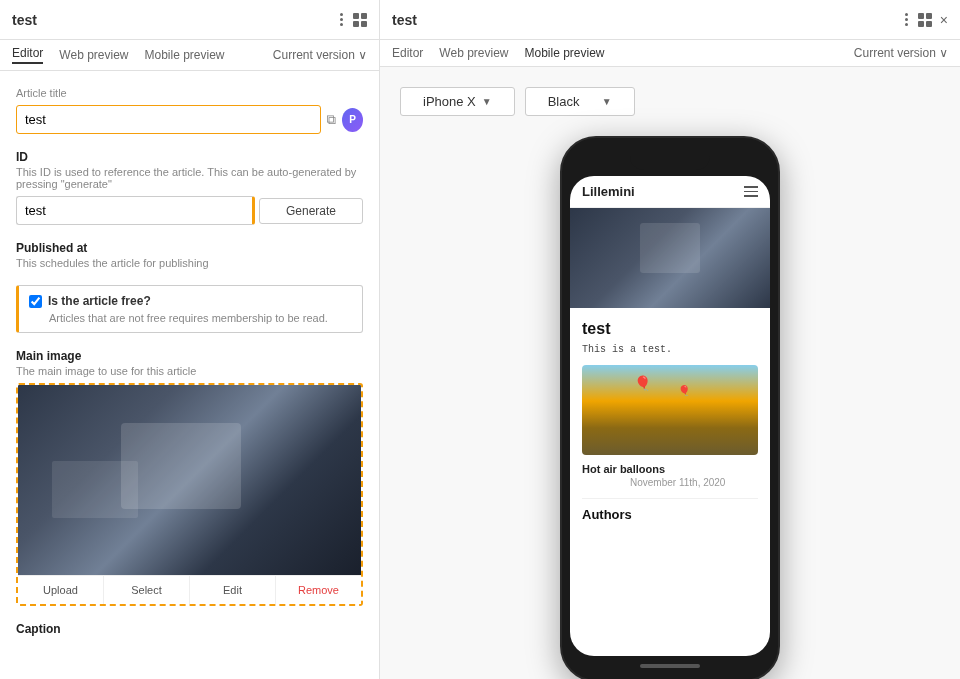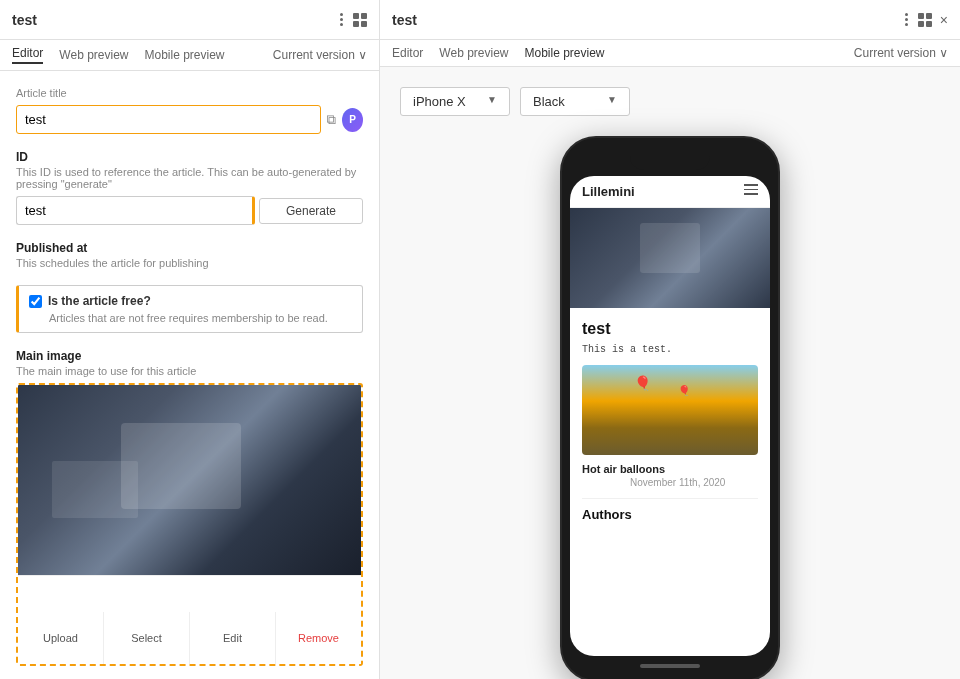--- a/index.html
+++ b/index.html
@@ -50,47 +50,47 @@
 
     
     .image-box { border: 2px dashed #ccc; border-radius: 3px; overflow: hidden; margin-bottom: 8px; border-color: #f59e0b; }
 
     
     .fake-image-tech { width: 100%; height: 190px; background: linear-gradient(135deg, #2d3748 0%, #4a5568 30%, #718096 50%, #2d3748 70%, #1a202c 100%); position: relative; overflow: hidden; }
     .fake-image-tech::before { content: ''; position: absolute; top: 20%; left: 30%; width: 35%; height: 45%; background: rgba(255,255,255,0.15); border-radius: 4px; }
     .fake-image-tech::after { content: ''; position: absolute; top: 40%; left: 10%; width: 25%; height: 30%; background: rgba(255,255,255,0.1); border-radius: 2px; }
 
     .image-actions { display: flex; gap: 0; border-top: 1px solid #eee; }
-    .img-action-btn { flex: 1; background: none; border: none; border-right: 1px solid #eee; padding: 20px 4px; font-size: 11px; color: #555; cursor: pointer; display: flex; align-items: center; justify-content: center; gap: 4px; margin-top: 36px; }
+    .img-action-btn { flex: 1; background: none; border: none; border-right: 1px solid #eee; padding: 8px 4px; font-size: 11px; color: #555; cursor: pointer; display: flex; align-items: center; justify-content: center; gap: 4px; }
     .img-action-btn:last-child { border-right: none; }
     .img-action-btn.remove { color: #e53e3e; }
 
     
     .right-panel { flex: 1; display: flex; flex-direction: column; overflow: hidden; }
     .right-header { display: flex; align-items: center; justify-content: space-between; padding: 8px 12px; border-bottom: 1px solid #e0e0e0; min-height: 40px; }
     .right-header-title { font-weight: 600; font-size: 14px; }
     .right-header-actions { display: flex; align-items: center; gap: 8px; }
     .right-nav { display: flex; align-items: center; gap: 16px; padding: 6px 12px; border-bottom: 1px solid #e0e0e0; }
     .right-nav span { font-size: 12px; color: #666; cursor: pointer; }
     .right-nav span.active { color: #333; font-weight: 500; }
 
     .right-content { flex: 1; overflow-y: auto; padding: 20px; background: #f8f8f8; display: flex; flex-direction: column; align-items: center; }
 
     
     .device-selectors { display: flex; gap: 10px; margin-bottom: 20px; align-self: flex-start; }
-    .device-select { border: 1px solid #ccc; border-radius: 3px; padding: 6px 12px; font-size: 13px; background: #fff; cursor: pointer; display: flex; gap: 16px; min-width: 110px; justify-content: space-between; }
+    .device-select { border: 1px solid #ccc; border-radius: 3px; padding: 6px 22px; font-size: 13px; background: #fff; cursor: pointer; display: flex; align-items: center; gap: 6px; min-width: 110px; justify-content: space-between; }
     .chevron-down { font-size: 10px; color: #666; }
 
     
     .phone-mockup { width: 220px; background: #1a1a1a; border-radius: 36px; padding: 12px 8px; box-shadow: 0 8px 32px rgba(0,0,0,0.35); border: 2px solid #2a2a2a; position: relative; }
     .phone-notch { width: 80px; height: 20px; background: #1a1a1a; border-radius: 0 0 14px 14px; margin: 0 auto 6px; position: relative; z-index: 2; }
     .phone-screen { background: #fff; border-radius: 24px; overflow: hidden; min-height: 480px; }
 
     
-    .phone-nav { display: flex; align-items: flex-start; justify-content: space-between; padding: 8px 12px; border-bottom: 1px solid #f0f0f0; }
+    .phone-nav { display: flex; align-items: center; justify-content: space-between; padding: 8px 12px; border-bottom: 1px solid #f0f0f0; }
     .phone-nav-title { font-size: 13px; font-weight: 700; color: #222; }
     .hamburger { display: flex; flex-direction: column; gap: 3px; }
     .hamburger span { width: 14px; height: 1.5px; background: #555; display: block; }
 
     .phone-hero { width: 100%; height: 100px; overflow: hidden; }
     .fake-hero { width: 100%; height: 100px; background: linear-gradient(135deg, #2d3748 0%, #4a5568 40%, #718096 60%, #2d3748 100%); position: relative; }
     .fake-hero::before { content: ''; position: absolute; top: 15%; left: 35%; width: 30%; height: 50%; background: rgba(255,255,255,0.12); border-radius: 3px; }
 
     .phone-content { padding: 12px; }
     .phone-article-title { font-size: 16px; font-weight: 700; margin-bottom: 6px; color: #111; }

